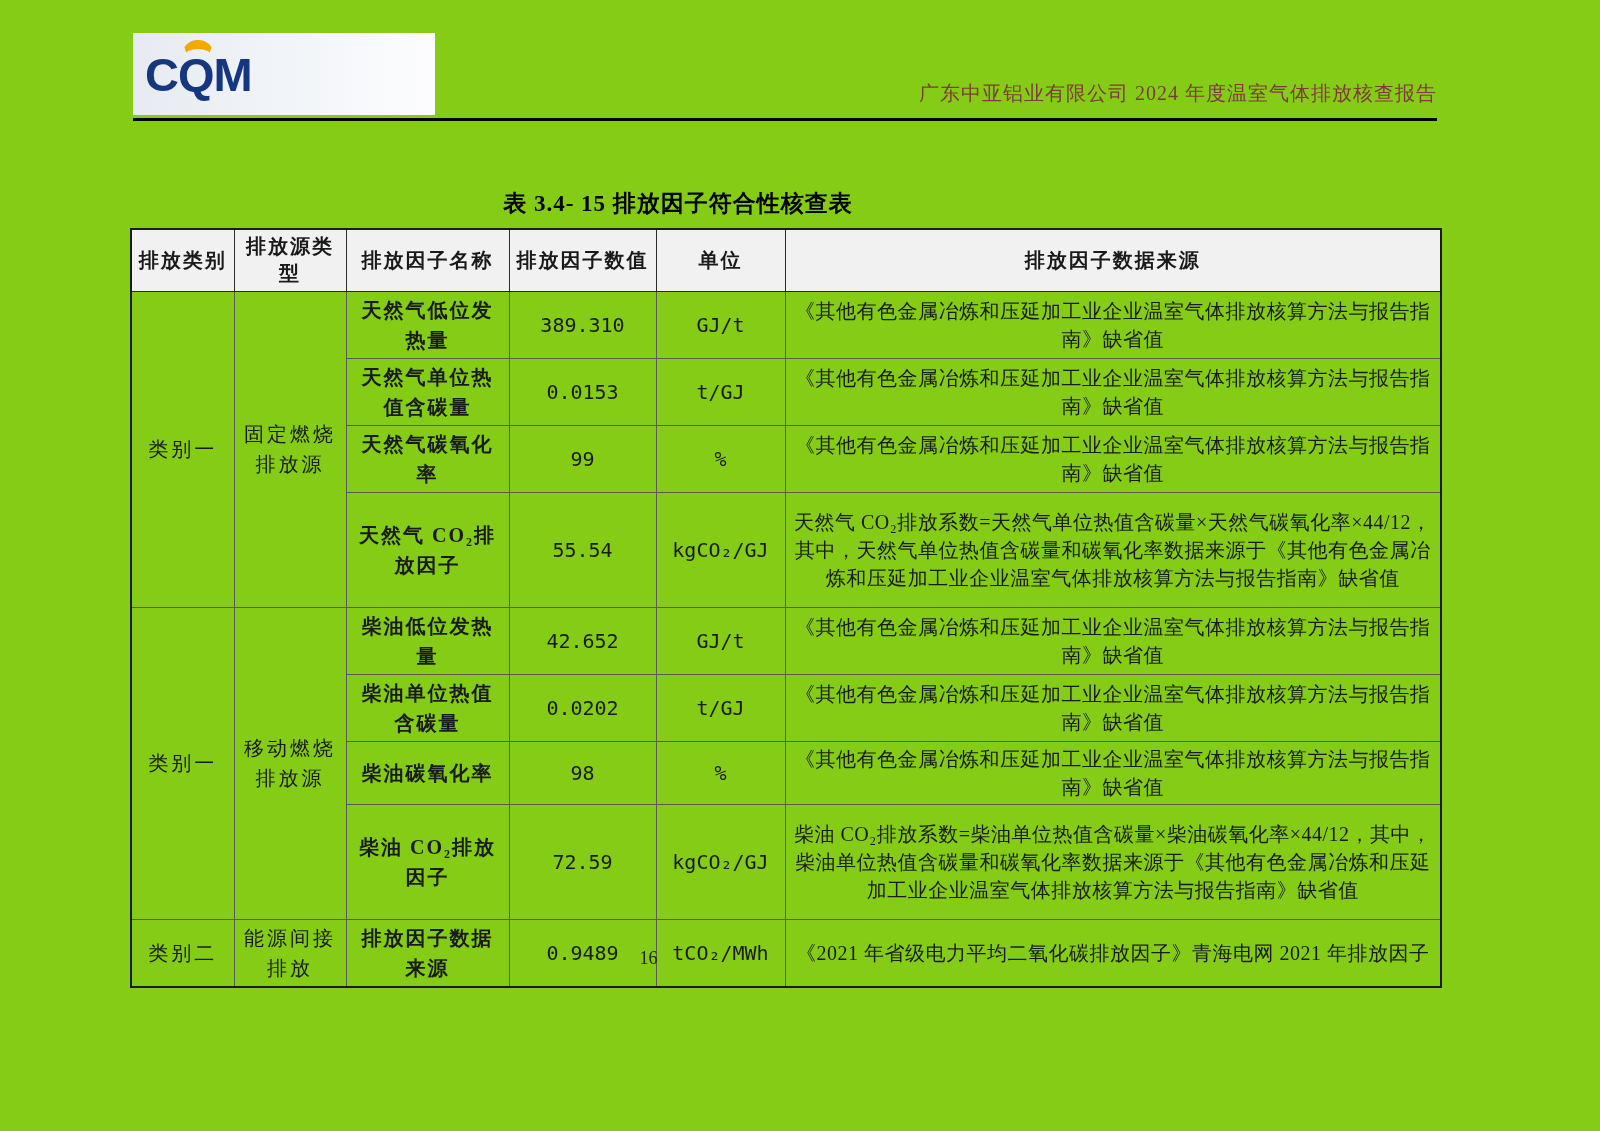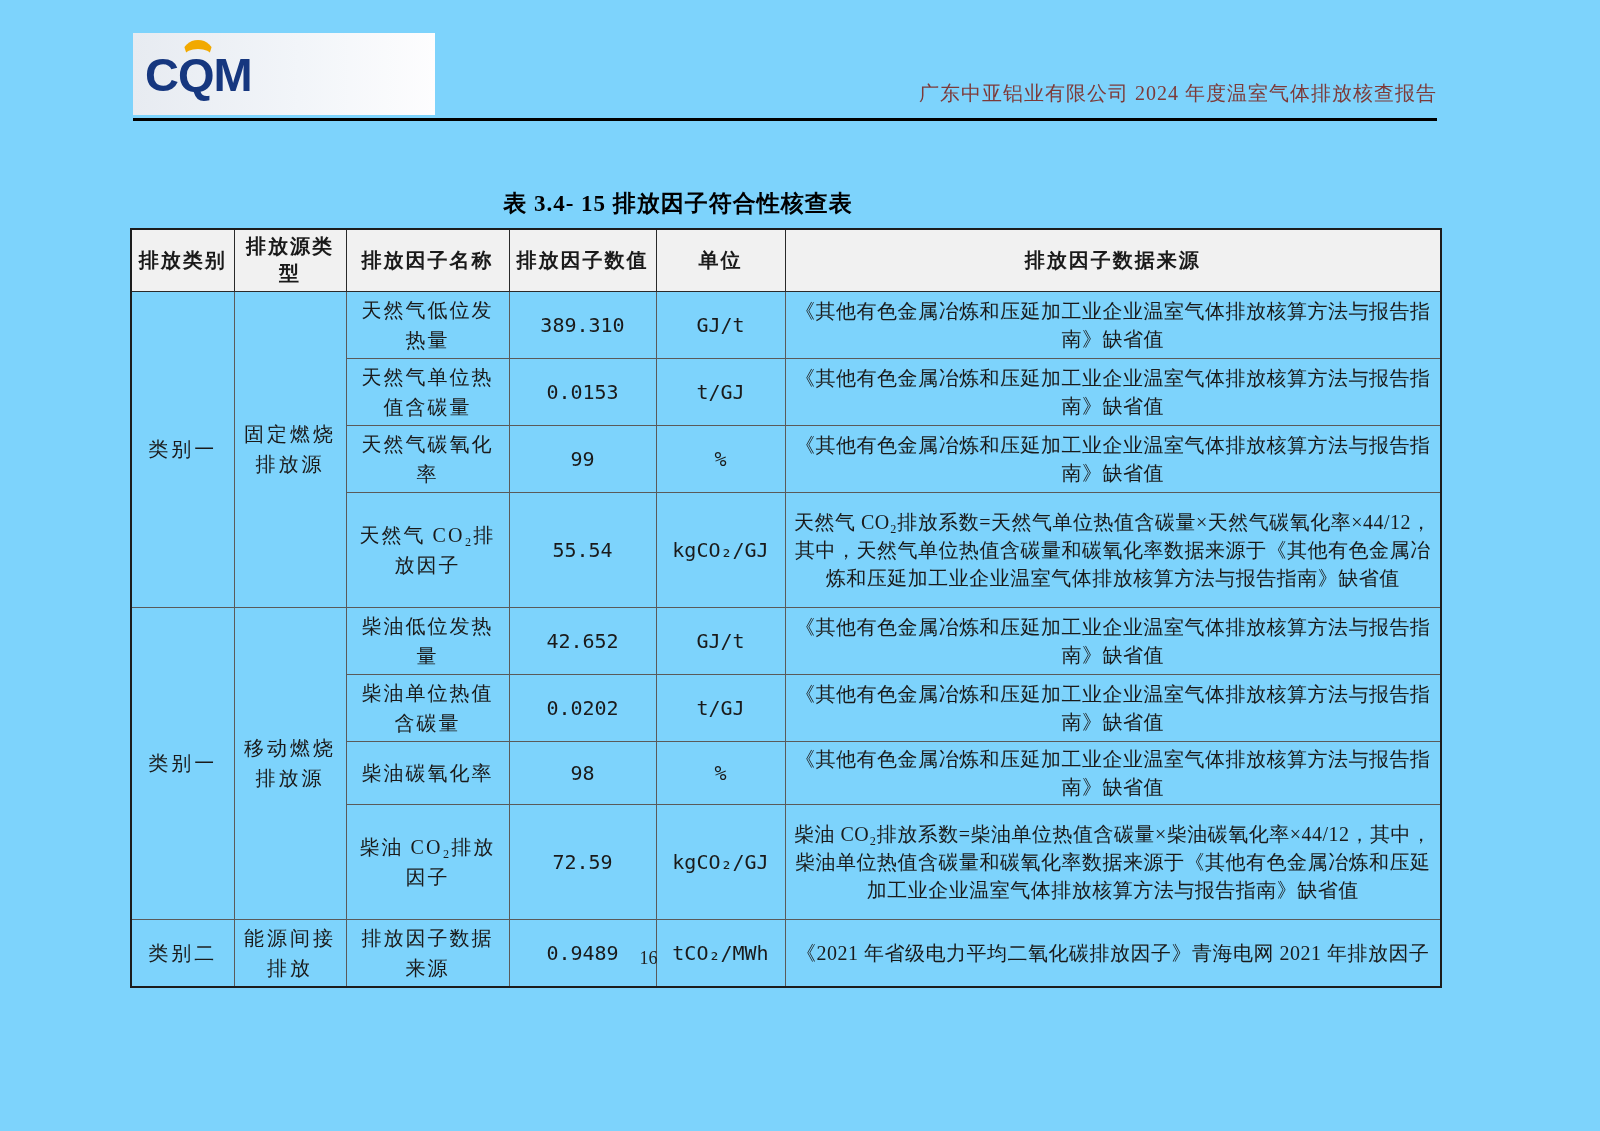--- a/index.html
+++ b/index.html
@@ -1,21 +1,21 @@
 <!DOCTYPE html>
 <html><head>
 <meta charset="utf-8">
 <style>
   * { margin:0; padding:0; box-sizing:border-box; }
   html,body { background:#ffffff; }
   body {
     width:1600px; height:1131px; position:relative; overflow:hidden;
     font-family:"Liberation Serif","DejaVu Serif",serif; color:#1a1a1a;
   }
-  .page { position:absolute; inset:0; background:#7dd3fc; }
+  .page { position:absolute; inset:0; background:#84cc16; }
 
   
   .logo-band{
     position:absolute; left:133px; top:33px; width:302px; height:82px;
     background:linear-gradient(90deg,#e7ebf1 0%,#f2f5f9 55%,#fdfdfe 100%);
     display:flex; align-items:center; padding:0 12px;
   }
   .cqm-mark{ position:relative; font-family:"Liberation Sans",sans-serif;
     font-weight:bold; font-size:47px; line-height:1; color:#16377f; letter-spacing:-1px; }
   .q-arc{ position:absolute; left:37px; top:-11px; width:32px; height:15px;
@@ -45,21 +45,21 @@
   table.ef th, table.ef td{
     border:1px solid #5a5a5a; vertical-align:middle;
     font-size:20px; padding:3px 6px; overflow:hidden;
   }
   table.ef th{
     background:#f1f1f1; font-weight:bold; text-align:center;
     height:62px; line-height:27px; letter-spacing:2px;
     border-color:#2a2a2a;
   }
   td.cat{ text-align:center; letter-spacing:3px; line-height:30px; }
-  td.name{ text-align:center; letter-spacing:2px; line-height:30px; padding:3px 12px; }
+  td.name{ text-align:center; letter-spacing:2px; line-height:30px; padding:3px 12px;font-weight:bold; }
   td.val, td.unit{
     text-align:center; font-family:"DejaVu Sans Mono",monospace; font-size:20px;
   }
   td.src{ text-align:center; line-height:28px; padding:4px 11px; letter-spacing:.5px; }
   tr.r-s > td{ height:59px; }
   tr.r-m{ height:58px;padding-left:27px; }
   tr.r-l > td{ height:115px; }
   tr.r-e > td{ height:61px; }
 
   

